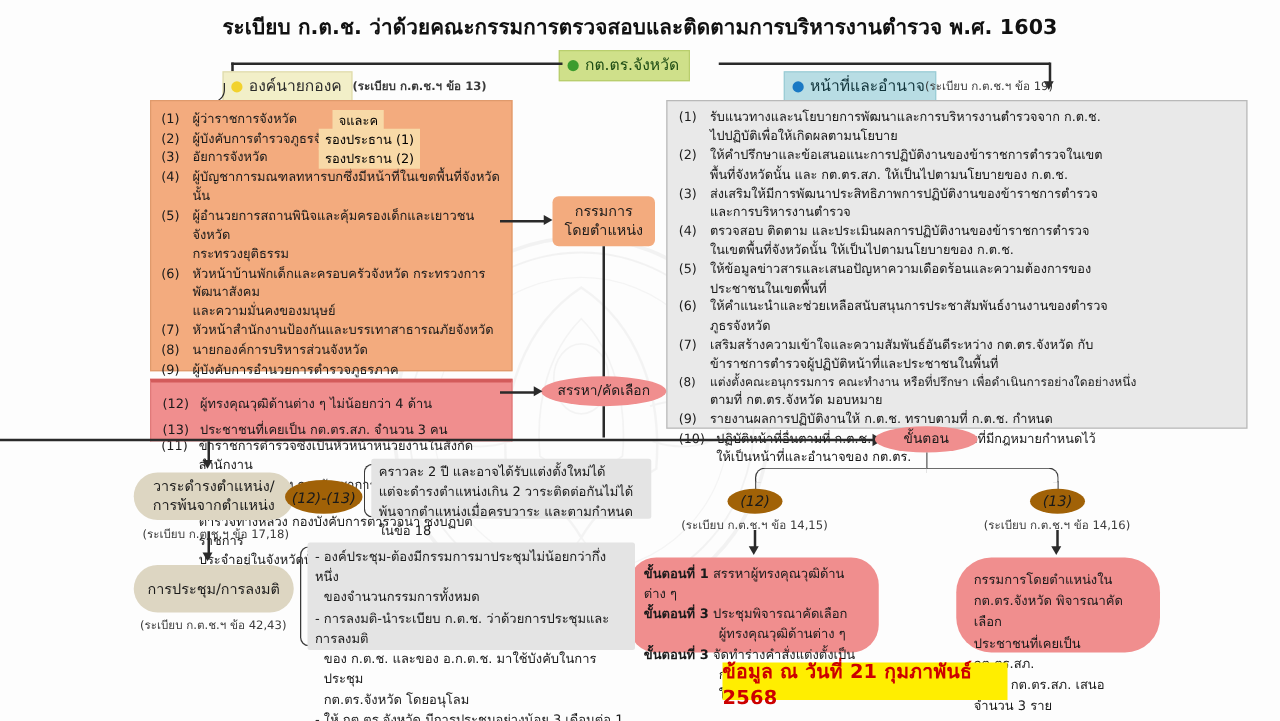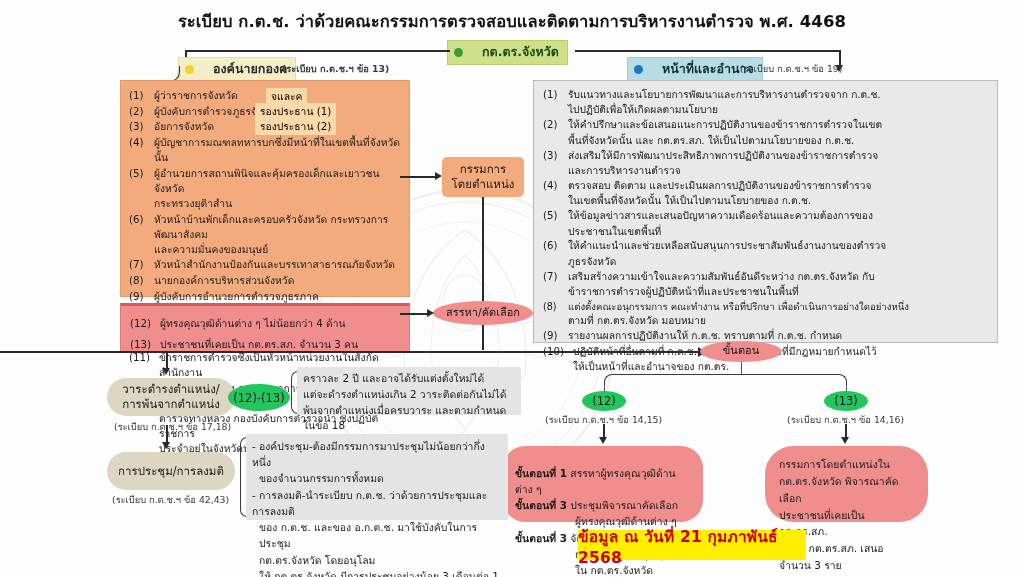--- a/index.html
+++ b/index.html
@@ -60,23 +60,22 @@
     position: absolute;
     border-color: #2a2a2a;
     border-style: solid;
   }
 
   
   .badge {
     position: absolute;
     display: flex; align-items: center;
     padding: 1px 8px 2px 6px;
-    font-size: 12.5px; font-weight: bold;
+    font-size: 12.5px; font-weight: normal;
     white-space: nowrap;
-    gap: 14px;
   }
   .badge .dot {
     width: 9px; height: 9px; border-radius: 50%;
     margin-right: 5px; flex: 0 0 auto;
   }
   .badge-green { background: #cfe08a; color: #1b4a12; border: 1px solid #b9ce6d; }
   .badge-green .dot { background: #3c9c2e; }
   .badge-yellow { background: #f2efc8; color: #2a2a2a; border: 1px solid #e0dcae; }
   .badge-yellow .dot { background: #f2d22e; }
   .badge-blue { background: #b8dde4; color: #10333a; border: 1px solid #9ccdd6; }
@@ -143,23 +142,23 @@
   .pill-pink-ellipse {
     background: #f08e8e; border-radius: 50%;
     font-size: 11px;
   }
   .pill-tan {
     background: #ddd6c2; border-radius: 22px;
     font-size: 11.5px;
   }
   .circle-pink {
     position: absolute;
-    background: #22c55e; border-radius: 50%;
+    background: #a16207; border-radius: 50%;
     display: flex; align-items: center; justify-content: center;
-    font-size: 11.5px; color: #1a1a1a;
+    font-size: 11.5px; color: #1a1a1a; font-style: italic;
   }
 
   
   .greybox {
     position: absolute;
     background: #e4e4e4;
     font-size: 10.4px;
     line-height: 1.52;
     color: #1a1a1a;
     padding: 4px 8px 5px 6px;
@@ -169,21 +168,21 @@
     position: absolute;
     background: #f08e8e;
     border-radius: 5px;
     font-size: 10.4px;
     line-height: 1.55;
     color: #1a1a1a;
     padding: 5px 8px 6px 8px;
   }
   .pinkbox-round {
     border-radius: 22px;
-    padding: 19px 12px;
+    padding: 5px 12px;
   }
   .pinkbox-round2 {
     border-radius: 28px;
     padding: 10px 14px;
     line-height: 1.62;
   }
   .step-lbl { font-weight: bold; }
 
   
   .brace {
@@ -223,21 +222,21 @@
       <circle cx="165" cy="165" r="118" fill="none" stroke="#aaaaaa" stroke-width="1"></circle>
       <path d="M165 55 C120 85 100 140 105 200 C130 215 150 230 165 255 C180 230 200 215 225 200 C230 140 210 85 165 55 Z" fill="none" stroke="#a5a5a5" stroke-width="2"></path>
       <path d="M165 80 C140 105 128 145 132 190 C148 200 158 215 165 232 C172 215 182 200 198 190 C202 145 190 105 165 80 Z" fill="none" stroke="#a5a5a5" stroke-width="1.4"></path>
       <path d="M110 150 C80 140 60 150 48 170 C62 182 85 186 108 178" fill="none" stroke="#a5a5a5" stroke-width="1.6"></path>
       <path d="M220 150 C250 140 270 150 282 170 C268 182 245 186 222 178" fill="none" stroke="#a5a5a5" stroke-width="1.6"></path>
       <path d="M165 255 C150 275 140 290 142 305 M165 255 C180 275 190 290 188 305" fill="none" stroke="#a5a5a5" stroke-width="1.4"></path>
       <ellipse cx="165" cy="128" rx="22" ry="28" fill="none" stroke="#a5a5a5" stroke-width="1.4"></ellipse>
     </svg>
   </div>
 
-  <div class="page-title">ระเบียบ ก.ต.ช. ว่าด้วยคณะกรรมการตรวจสอบและติดตามการบริหารงานตำรวจ พ.ศ. 4468</div>
+  <div class="page-title">ระเบียบ ก.ต.ช. ว่าด้วยคณะกรรมการตรวจสอบและติดตามการบริหารงานตำรวจ พ.ศ. 1603</div>
 
   <div class="badge badge-green" style="left:447px; top:40px;">
     <span class="dot"></span>
     <span>กต.ตร.จังหวัด</span>
   </div>
 
   <div class="ln ln-h" style="left:185px; top:50px; width:265px;"></div>
   <div class="ln ln-h" style="left:575px; top:50px; width:265px;"></div>
   <div class="ln ln-v" style="left:185px; top:50px; height:16px;"></div>
   <div class="arrow-d" style="left:181px; top:65px;"></div>
@@ -267,21 +266,21 @@
       <span class="li-txt">อัยการจังหวัด</span>
     </div>
     <div class="li">
       <span class="li-num">(4)</span>
       <span class="li-txt">ผู้บัญชาการมณฑลทหารบกซึ่งมีหน้าที่ในเขตพื้นที่จังหวัดนั้น</span>
     </div>
     <div class="li">
       <span class="li-num">(5)</span>
       <span class="li-txt">ผู้อำนวยการสถานพินิจและคุ้มครองเด็กและเยาวชนจังหวัด</span>
     </div>
-    <div class="li-cont">กระทรวงยุติาสำน</div>
+    <div class="li-cont">กระทรวงยุติธรรม</div>
     <div class="li">
       <span class="li-num">(6)</span>
       <span class="li-txt">หัวหน้าบ้านพักเด็กและครอบครัวจังหวัด กระทรวงการพัฒนาสังคม</span>
     </div>
     <div class="li-cont">และความมั่นคงของมนุษย์</div>
     <div class="li">
       <span class="li-num">(7)</span>
       <span class="li-txt">หัวหน้าสำนักงานป้องกันและบรรเทาสาธารณภัยจังหวัด</span>
     </div>
     <div class="li">

